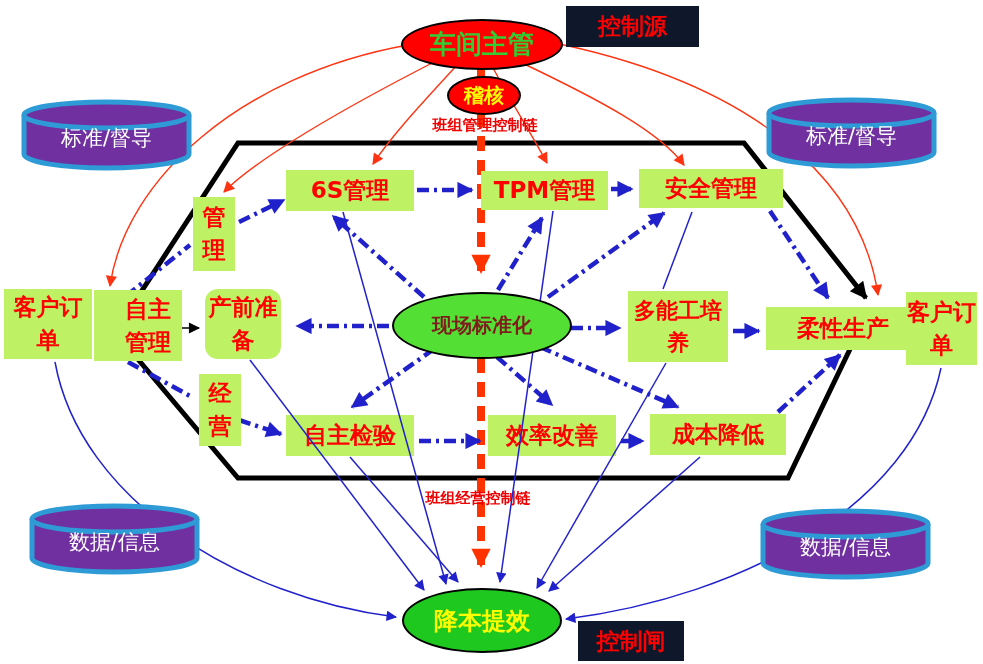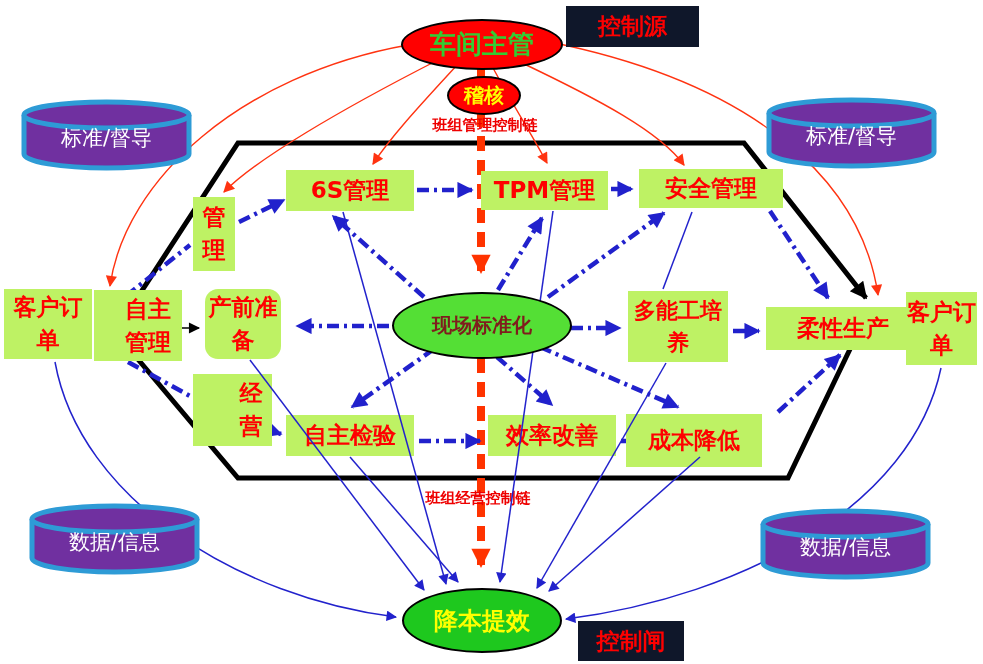--- a/index.html
+++ b/index.html
@@ -110,33 +110,33 @@
     </g>
 
     <g stroke="#000000" stroke-width="1.6" fill="none" marker-end="url(#mBlackSm)">
       <path d="M75,327 L88,327"></path>
       <path d="M165,328 L199,328"></path>
       <path d="M896,329 L902,329"></path>
     </g>
   </svg>
 
   <div class="ybox" style="left:193px;top:197px;width:42px;height:74px;">管理</div>
-  <div class="ybox" style="left:193px;top:374px;width:42px;height:72px;padding-left:37px;">经营</div>
+  <div class="ybox" style="left:199px;top:374px;width:42px;height:72px;">经营</div>
   <div class="ybox" style="left:4px;top:289px;width:88px;height:70px;">客户订单</div>
   <div class="ybox" style="left:94px;top:290px;width:68px;height:71px;padding-left:20px;">自主管理</div>
   <div class="ybox" style="left:205px;top:289px;width:76px;height:70px;border-radius:13px;">产前准备</div>
   <div class="ybox" style="left:286px;top:170px;width:128px;height:41px;">6S管理</div>
   <div class="ybox" style="left:481px;top:171px;width:127px;height:39px;">TPM管理</div>
   <div class="ybox" style="left:639px;top:169px;width:144px;height:39px;">安全管理</div>
   <div class="ybox" style="left:628px;top:291px;width:100px;height:71px;font-size:22px;">多能工培养</div>
   <div class="ybox" style="left:766px;top:307px;width:154px;height:43px;">柔性生产</div>
   <div class="ybox" style="left:906px;top:292px;width:71px;height:73px;">客户订单</div>
   <div class="ybox" style="left:286px;top:415px;width:128px;height:41px;">自主检验</div>
   <div class="ybox" style="left:488px;top:415px;width:128px;height:41px;">效率改善</div>
-  <div class="ybox" style="left:626px;top:414px;width:136px;height:53px;">成本降低</div>
+  <div class="ybox" style="left:650px;top:414px;width:136px;height:41px;">成本降低</div>
 
   <div class="label-red" style="left:400px;top:116px;width:170px;">班组管理控制链</div>
   <div class="label-red" style="left:403px;top:489px;width:150px;">班组经营控制链</div>
 
   <svg id="overlay" class="layer" width="983" height="664" viewBox="0 0 983 664">
     <defs>
       <marker id="mThinBlue" viewBox="0 0 10 10" refX="9" refY="5" markerWidth="9" markerHeight="7" orient="auto">
           <path d="M0,0 L10,5 L0,10 z" fill="#2222CC"></path>
         </marker>
     </defs>

